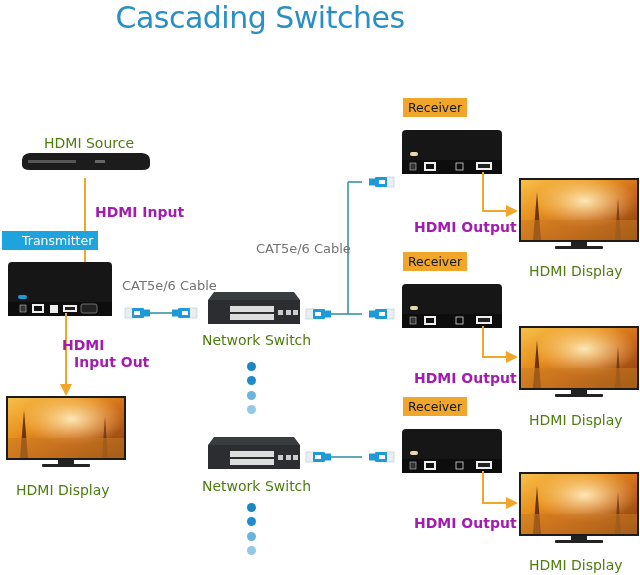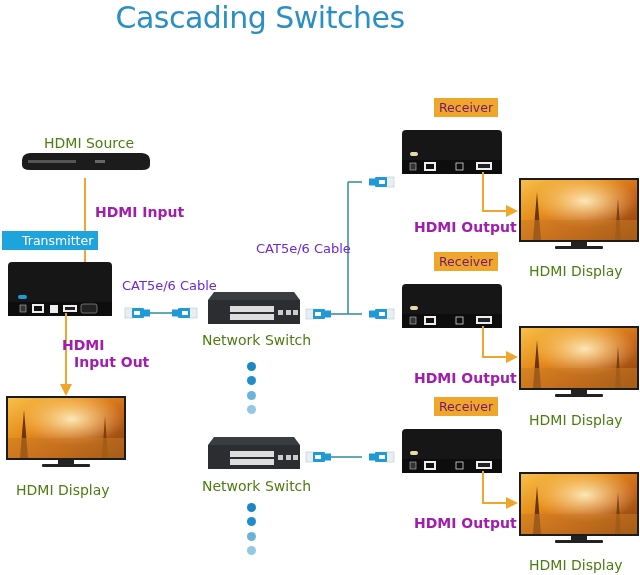--- a/index.html
+++ b/index.html
@@ -1,23 +1,23 @@
 <!DOCTYPE html>
 <html><head>
 <meta charset="utf-8">
 <style>
   html, body { margin: 0; padding: 0; background: #ffffff; }
   body { width: 640px; height: 575px; position: relative; overflow: hidden; font-family: "DejaVu Sans", sans-serif; }
   .abs { position: absolute; }
   .title { left: 0; width: 520px; top: 0; text-align: center; font-size: 30px; color: #2a8fc4; letter-spacing: -0.5px; line-height: 36px; }
   .label-dark { color: #4d7c0f; font-size: 14px; white-space: nowrap; }
   .label-gold { color: #a21caf; font-weight: bold; font-size: 14px; white-space: nowrap; line-height: 18px; }
-  .label-teal { color: #6d28d9; font-size: 13px; white-space: nowrap; }
+  .label-teal { color: #737373; font-size: 13px; white-space: nowrap; }
   .tag-blue { background: #1fa3dc; color: #fff; font-size: 12.5px; padding: 2px 5px; line-height: 15px; white-space: nowrap; }
-  .tag-gold { background: #f0a52b; color: #701a75; font-size: 12.5px; padding: 2px 5px; line-height: 15px; white-space: nowrap; margin-left: 31px; }
+  .tag-gold { background: #f0a52b; color: #0f172a; font-size: 12.5px; padding: 2px 5px; line-height: 15px; white-space: nowrap; }
   .dot { width: 9px; height: 9px; border-radius: 50%; }
   .dot.d1 { background: #1b86c4; }
   .dot.d2 { background: #1f8ccd; }
   .dot.d3 { background: #6cb3dc; }
   .dot.d4 { background: #93c8e6; }
   svg { position: absolute; left: 0; top: 0; }
 </style>
 </head>
 <body>
 

